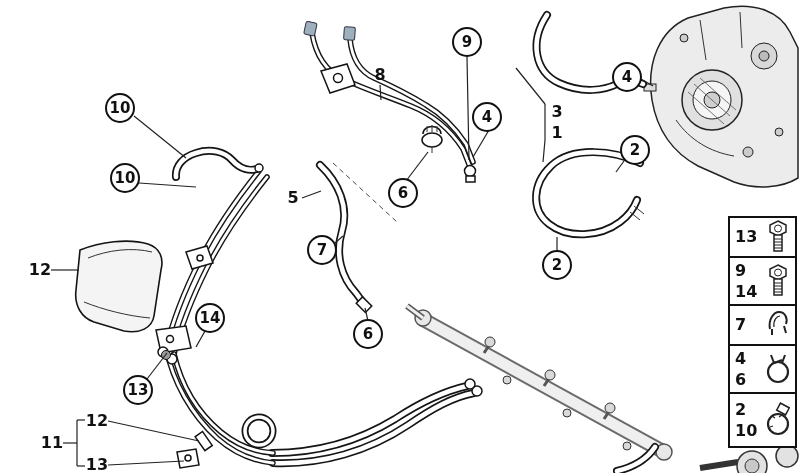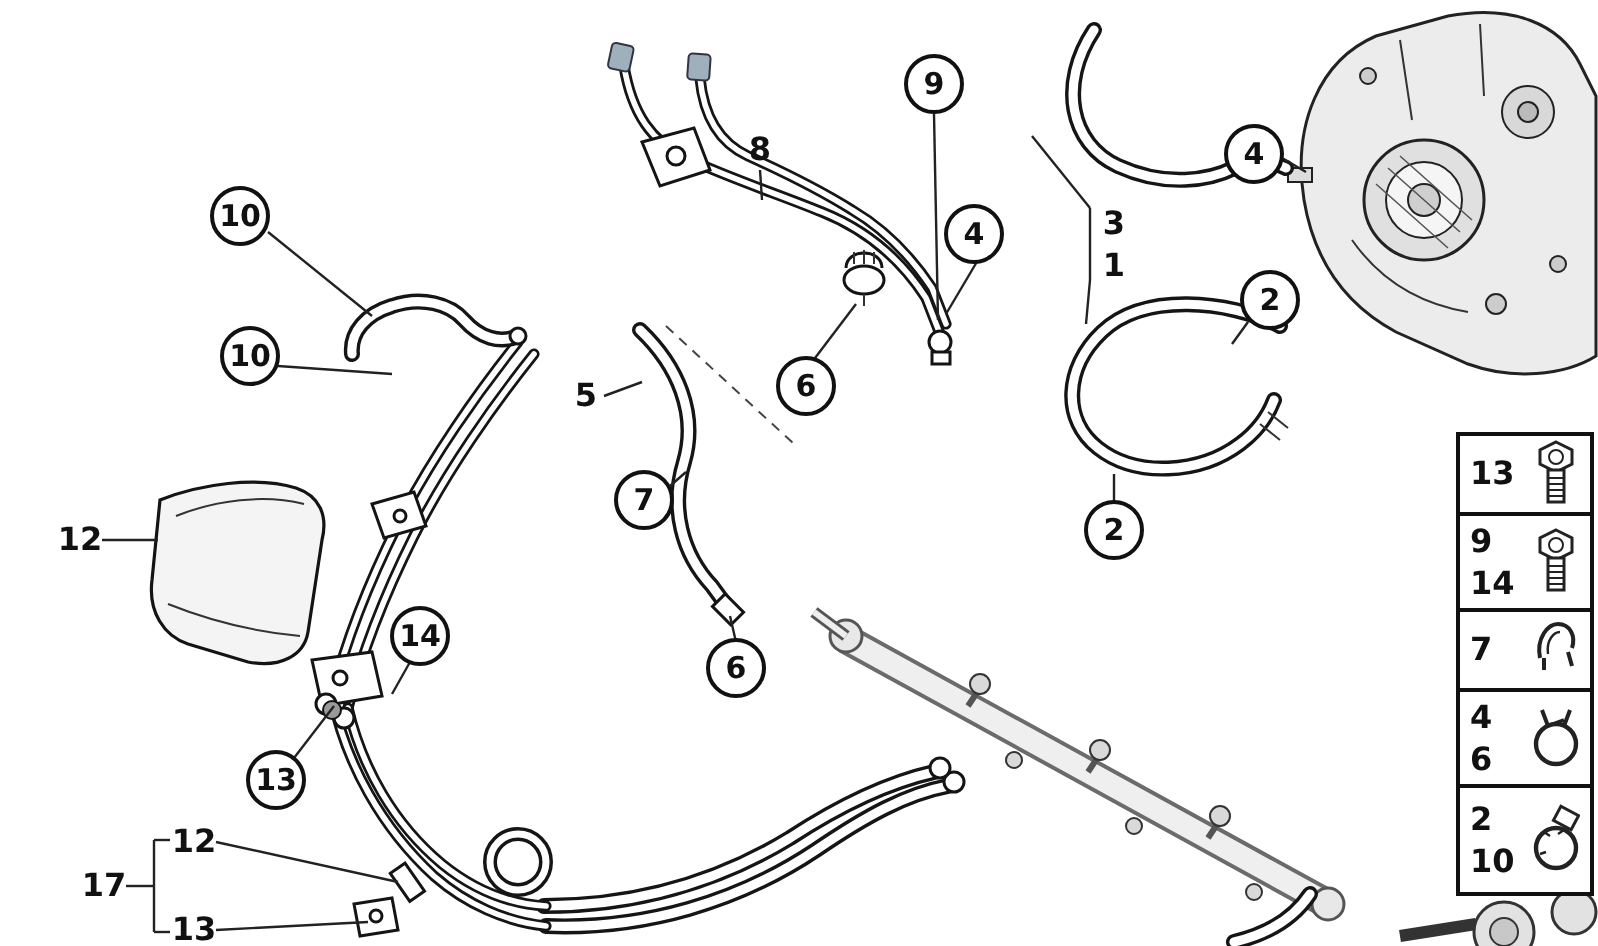--- a/index.html
+++ b/index.html
@@ -203,21 +203,21 @@
       <line x1="557" y1="251" x2="557" y2="237"></line>
     </g>
   </svg>
 
   <div class="callout-layer">
       <div class="callout circled" style="left: 120px; top: 108px;">10</div>
       <div class="callout circled" style="left: 125px; top: 178px;">10</div>
       <div class="callout plain" style="left: 40px; top: 270px;">12</div>
       <div class="callout circled" style="left: 138px; top: 390px;">13</div>
       <div class="callout circled" style="left: 210px; top: 318px;">14</div>
-      <div class="callout plain" style="left: 52px; top: 443px;">17</div>
+      <div class="callout plain" style="left: 52px; top: 443px;">11</div>
       <div class="callout plain" style="left: 97px; top: 421px;">12</div>
       <div class="callout plain" style="left: 97px; top: 465px;">13</div>
       <div class="callout plain" style="left: 293px; top: 198px;">5</div>
       <div class="callout circled" style="left: 322px; top: 250px;">7</div>
       <div class="callout circled" style="left: 368px; top: 334px;">6</div>
       <div class="callout circled" style="left: 403px; top: 193px;">6</div>
       <div class="callout plain" style="left: 380px; top: 75px;">8</div>
       <div class="callout circled" style="left: 467px; top: 42px;">9</div>
       <div class="callout circled" style="left: 487px; top: 117px;">4</div>
       <div class="callout plain" style="left: 557px; top: 112px;">3</div>

